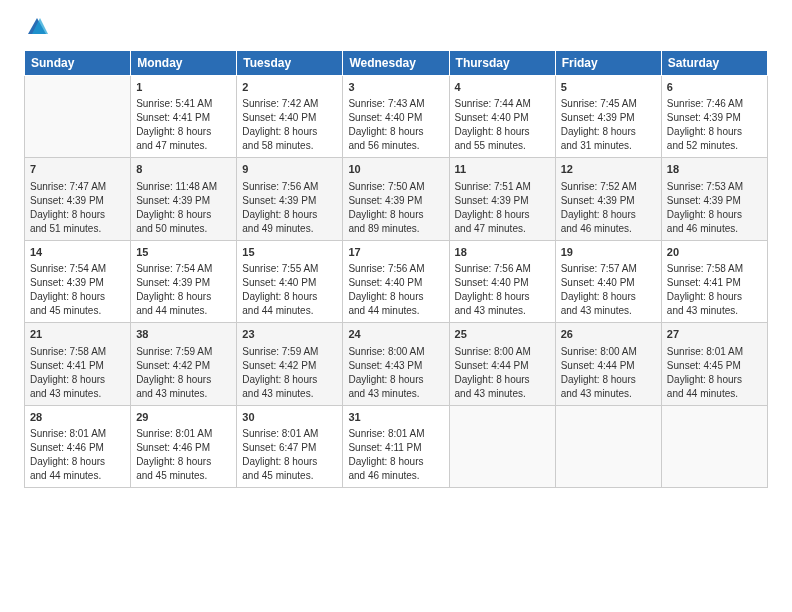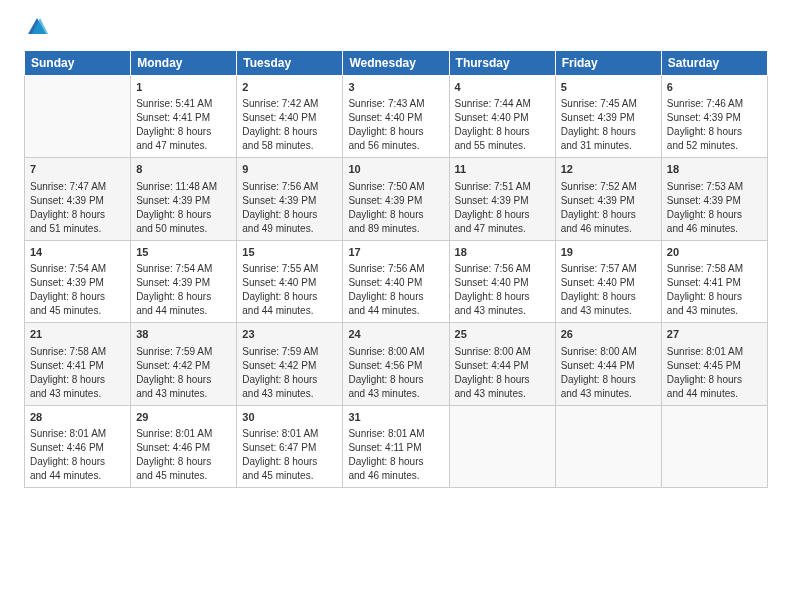--- a/index.html
+++ b/index.html
@@ -299,21 +299,21 @@
           <td>
             <span class="day-num">23</span>
             <div>Sunrise: 7:59 AM</div>
             <div>Sunset: 4:42 PM</div>
             <div>Daylight: 8 hours</div>
             <div>and 43 minutes.</div>
           </td>
           <td>
             <span class="day-num">24</span>
             <div>Sunrise: 8:00 AM</div>
-            <div>Sunset: 4:56 PM</div>
+            <div>Sunset: 4:43 PM</div>
             <div>Daylight: 8 hours</div>
             <div>and 43 minutes.</div>
           </td>
           <td>
             <span class="day-num">25</span>
             <div>Sunrise: 8:00 AM</div>
             <div>Sunset: 4:44 PM</div>
             <div>Daylight: 8 hours</div>
             <div>and 43 minutes.</div>
           </td>

